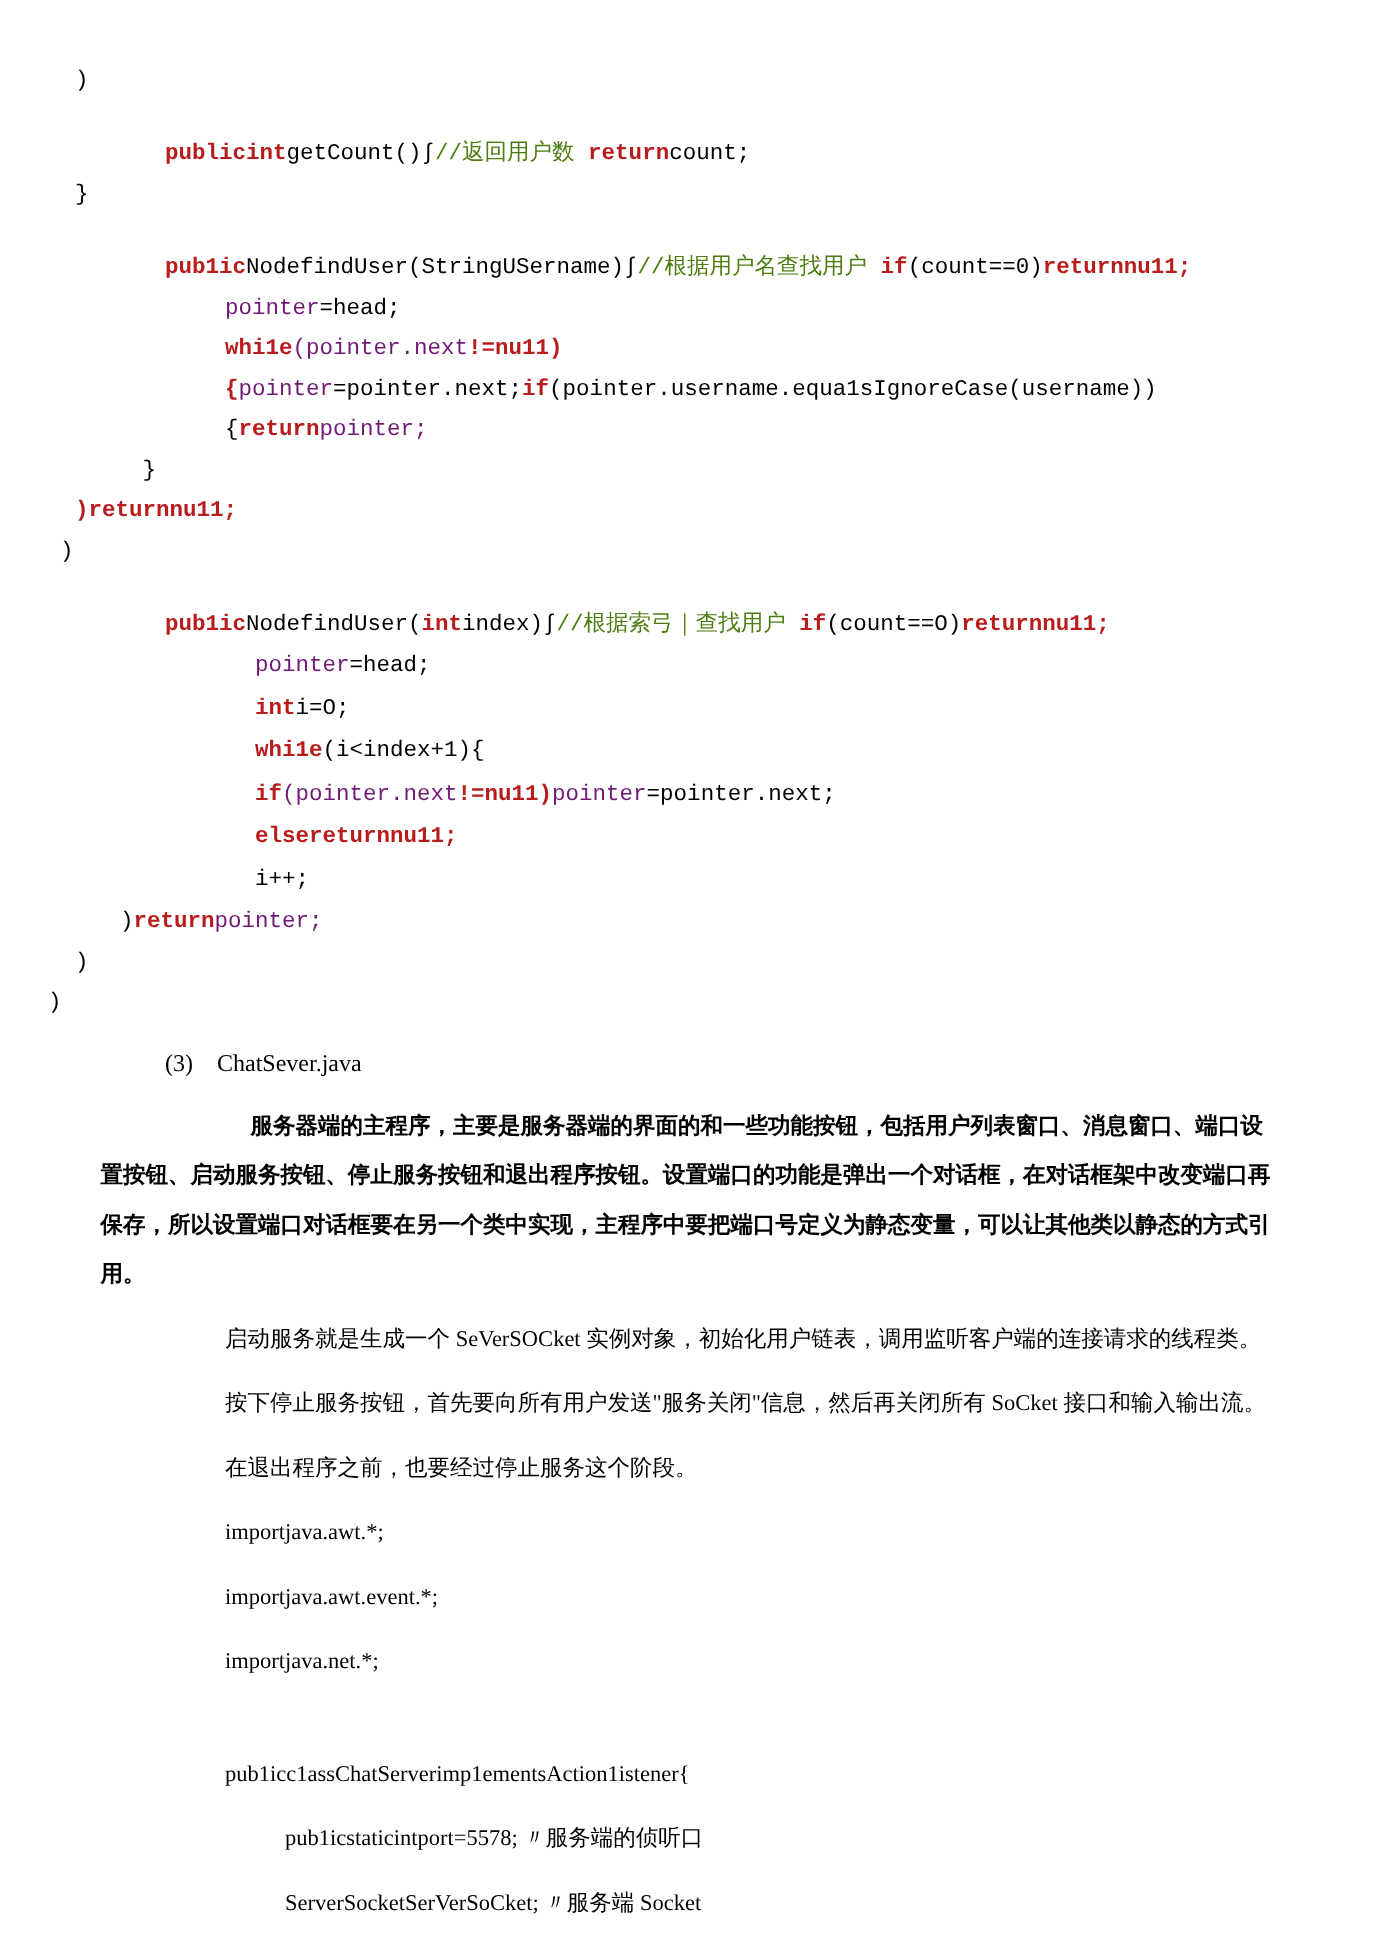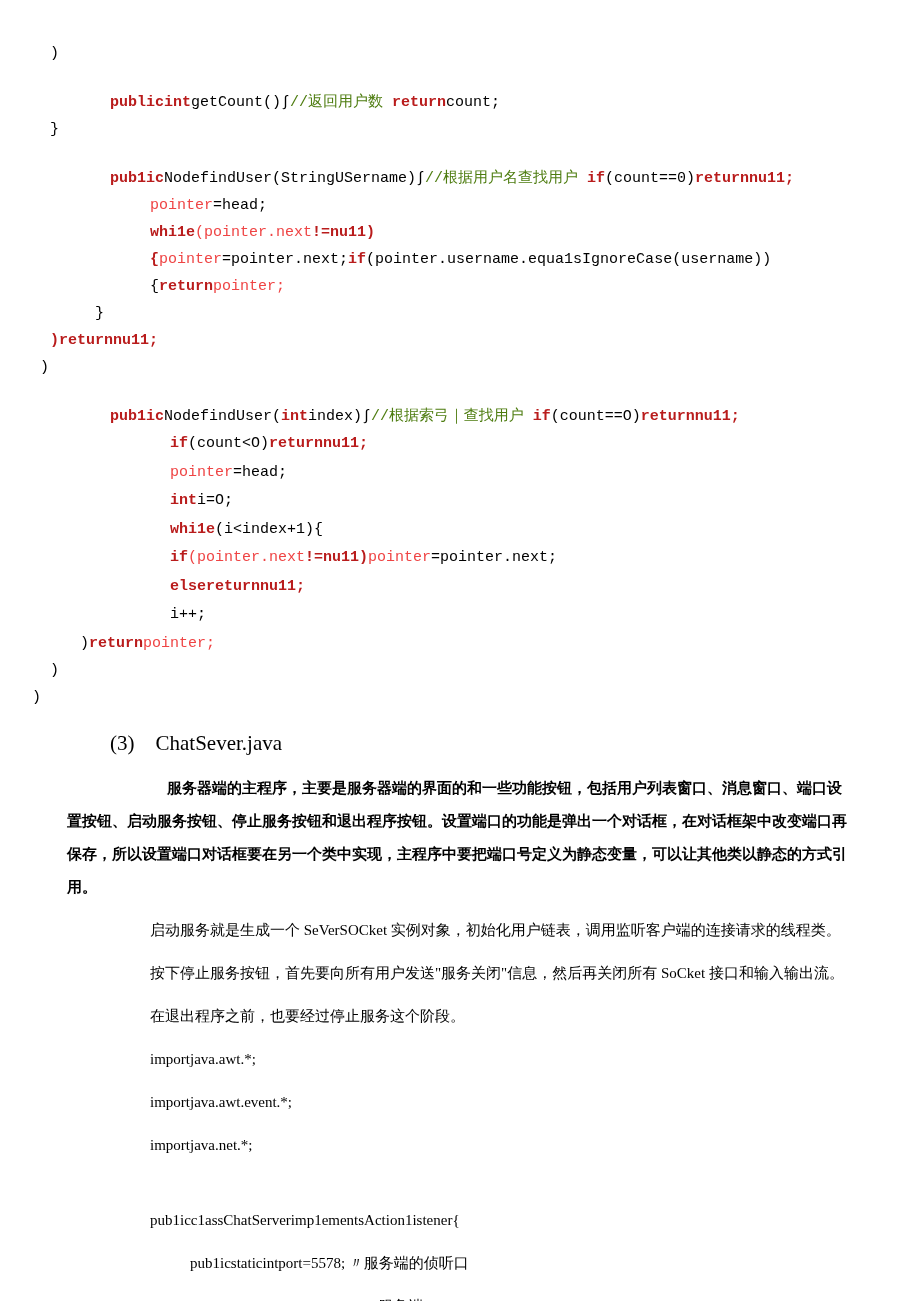--- a/index.html
+++ b/index.html
@@ -11,31 +11,31 @@
       margin: 0;
       padding: 40px 50px;
       width: 820px;
     }
     .code-block {
       font-family: "Courier New", monospace;
       font-size: 15px;
     }
     .kw { color: #b91c1c; font-weight: bold; }
     .cm { color: #4d7c0f; }
-    .id { color: #ef4444; }
+    .id { color: #701a75; }
     .indent2 { padding-left: 60px; }
     .indent3 { padding-left: 100px; }
     .indent4 { padding-left: 120px; }
     .brace-line { padding-left: 0px; }
     .prose {
       font-family: "SimSun", serif;
     }
     .section-title {
       font-family: "Times New Roman", "SimSun", serif;
-      font-size: 21px;
+      font-size: 16px;
       padding-left: 60px;
       margin-top: 14px;
       margin-bottom: 8px;
     }
     .para {
       text-indent: 0;
       margin: 10px 17px;
       line-height: 2.2;
       padding-left: 10px;
       font-weight: bold;
@@ -79,23 +79,20 @@
 
   <div class="brace-line"><span class="kw">)</span><span class="kw">returnnu11;</span></div>
 
   <div class="brace-line" style="margin-left:-10px"><span>)</span></div>
   <div style="height:22px"></div>
 
   <div class="indent2">
     <span class="kw">pub1ic</span><span>NodefindUser(</span><span class="kw">int</span><span>index)∫</span><span class="cm">//根据索弓｜查找用户 </span><span class="kw">if</span><span>(count==O)</span><span class="kw">returnnu11;</span>
   </div>
 
-  <div class="indent4 tighter">
-    <span class="kw">if</span><span>(count&lt;O)</span><span class="kw">returnnu11;</span>
-  </div>
 
   <div class="indent4 tighter">
     <span class="id">pointer</span><span>=head;</span>
   </div>
 
   <div class="indent4 tighter">
     <span class="kw">int</span><span>i=O;</span>
   </div>
 
   <div class="indent4 tighter">

